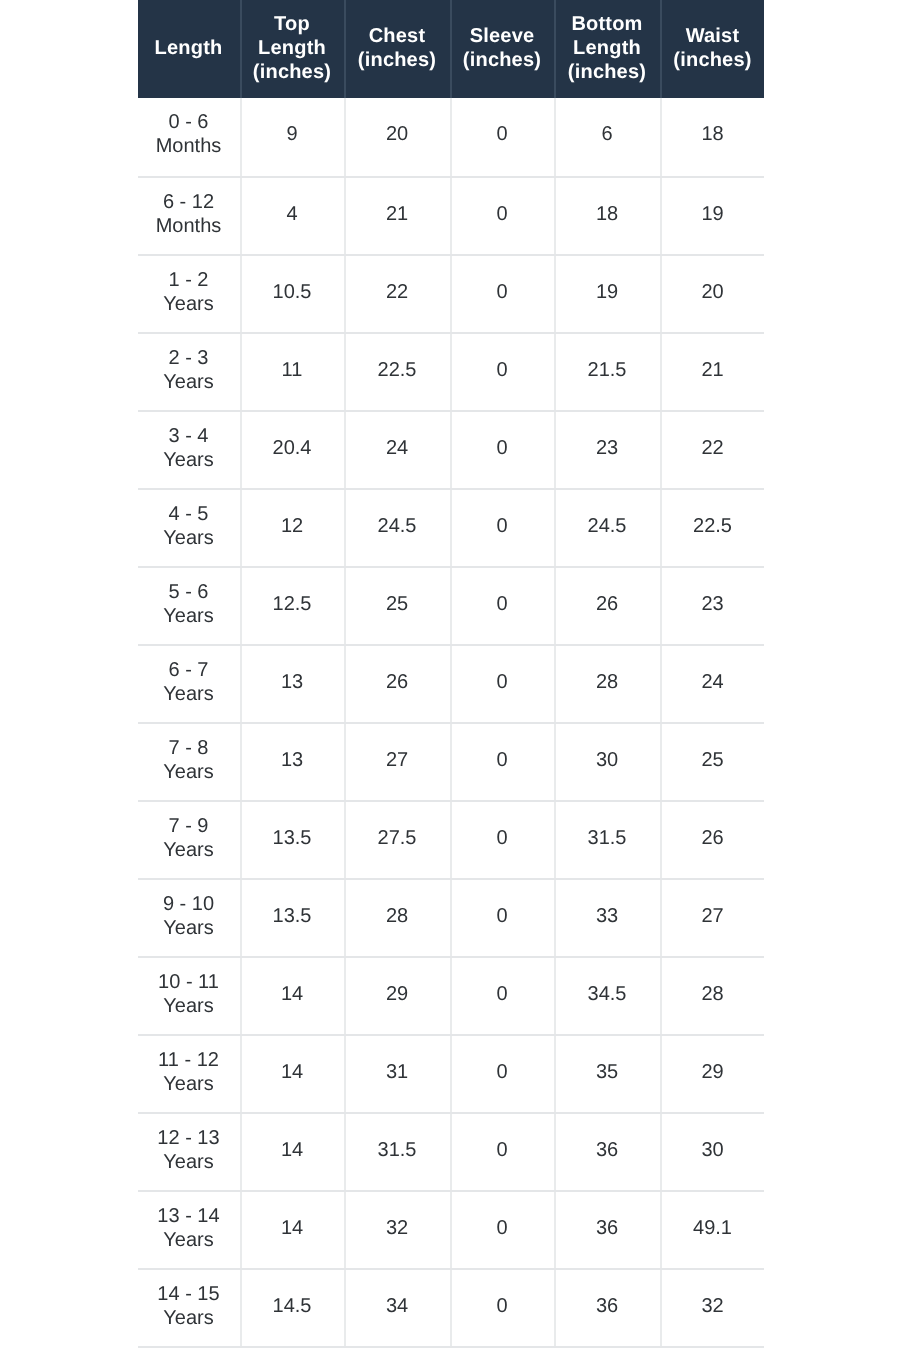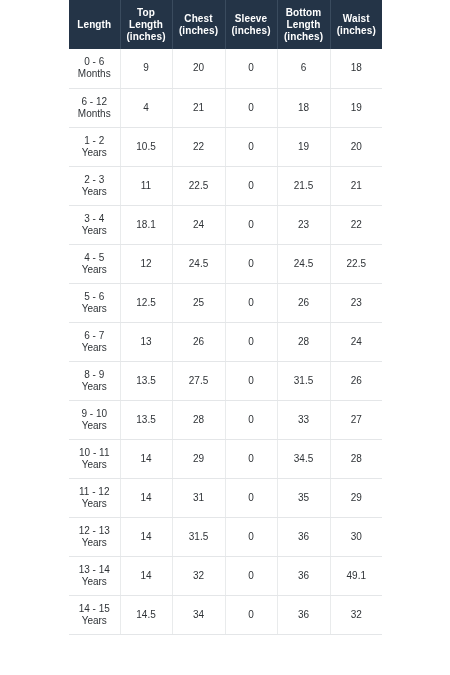--- a/index.html
+++ b/index.html
@@ -168,21 +168,21 @@
             <td>22.5</td>
             <td>0</td>
             <td>21.5</td>
             <td>21</td>
           </tr>
           <tr>
             <td class="variant-cell">
               <span class="hdr-line">3 - 4</span>
               <span class="hdr-line">Years</span>
             </td>
-            <td>18.1</td>
+            <td>20.4</td>
             <td>24</td>
             <td>0</td>
             <td>23</td>
             <td>22</td>
           </tr>
           <tr>
             <td class="variant-cell">
               <span class="hdr-line">4 - 5</span>
               <span class="hdr-line">Years</span>
             </td>
@@ -209,21 +209,32 @@
               <span class="hdr-line">Years</span>
             </td>
             <td>13</td>
             <td>26</td>
             <td>0</td>
             <td>28</td>
             <td>24</td>
           </tr>
           <tr>
             <td class="variant-cell">
-              <span class="hdr-line">8 - 9</span>
+              <span class="hdr-line">7 - 8</span>
+              <span class="hdr-line">Years</span>
+            </td>
+            <td>13</td>
+            <td>27</td>
+            <td>0</td>
+            <td>30</td>
+            <td>25</td>
+          </tr>
+          <tr>
+            <td class="variant-cell">
+              <span class="hdr-line">7 - 9</span>
               <span class="hdr-line">Years</span>
             </td>
             <td>13.5</td>
             <td>27.5</td>
             <td>0</td>
             <td>31.5</td>
             <td>26</td>
           </tr>
           <tr>
             <td class="variant-cell">

